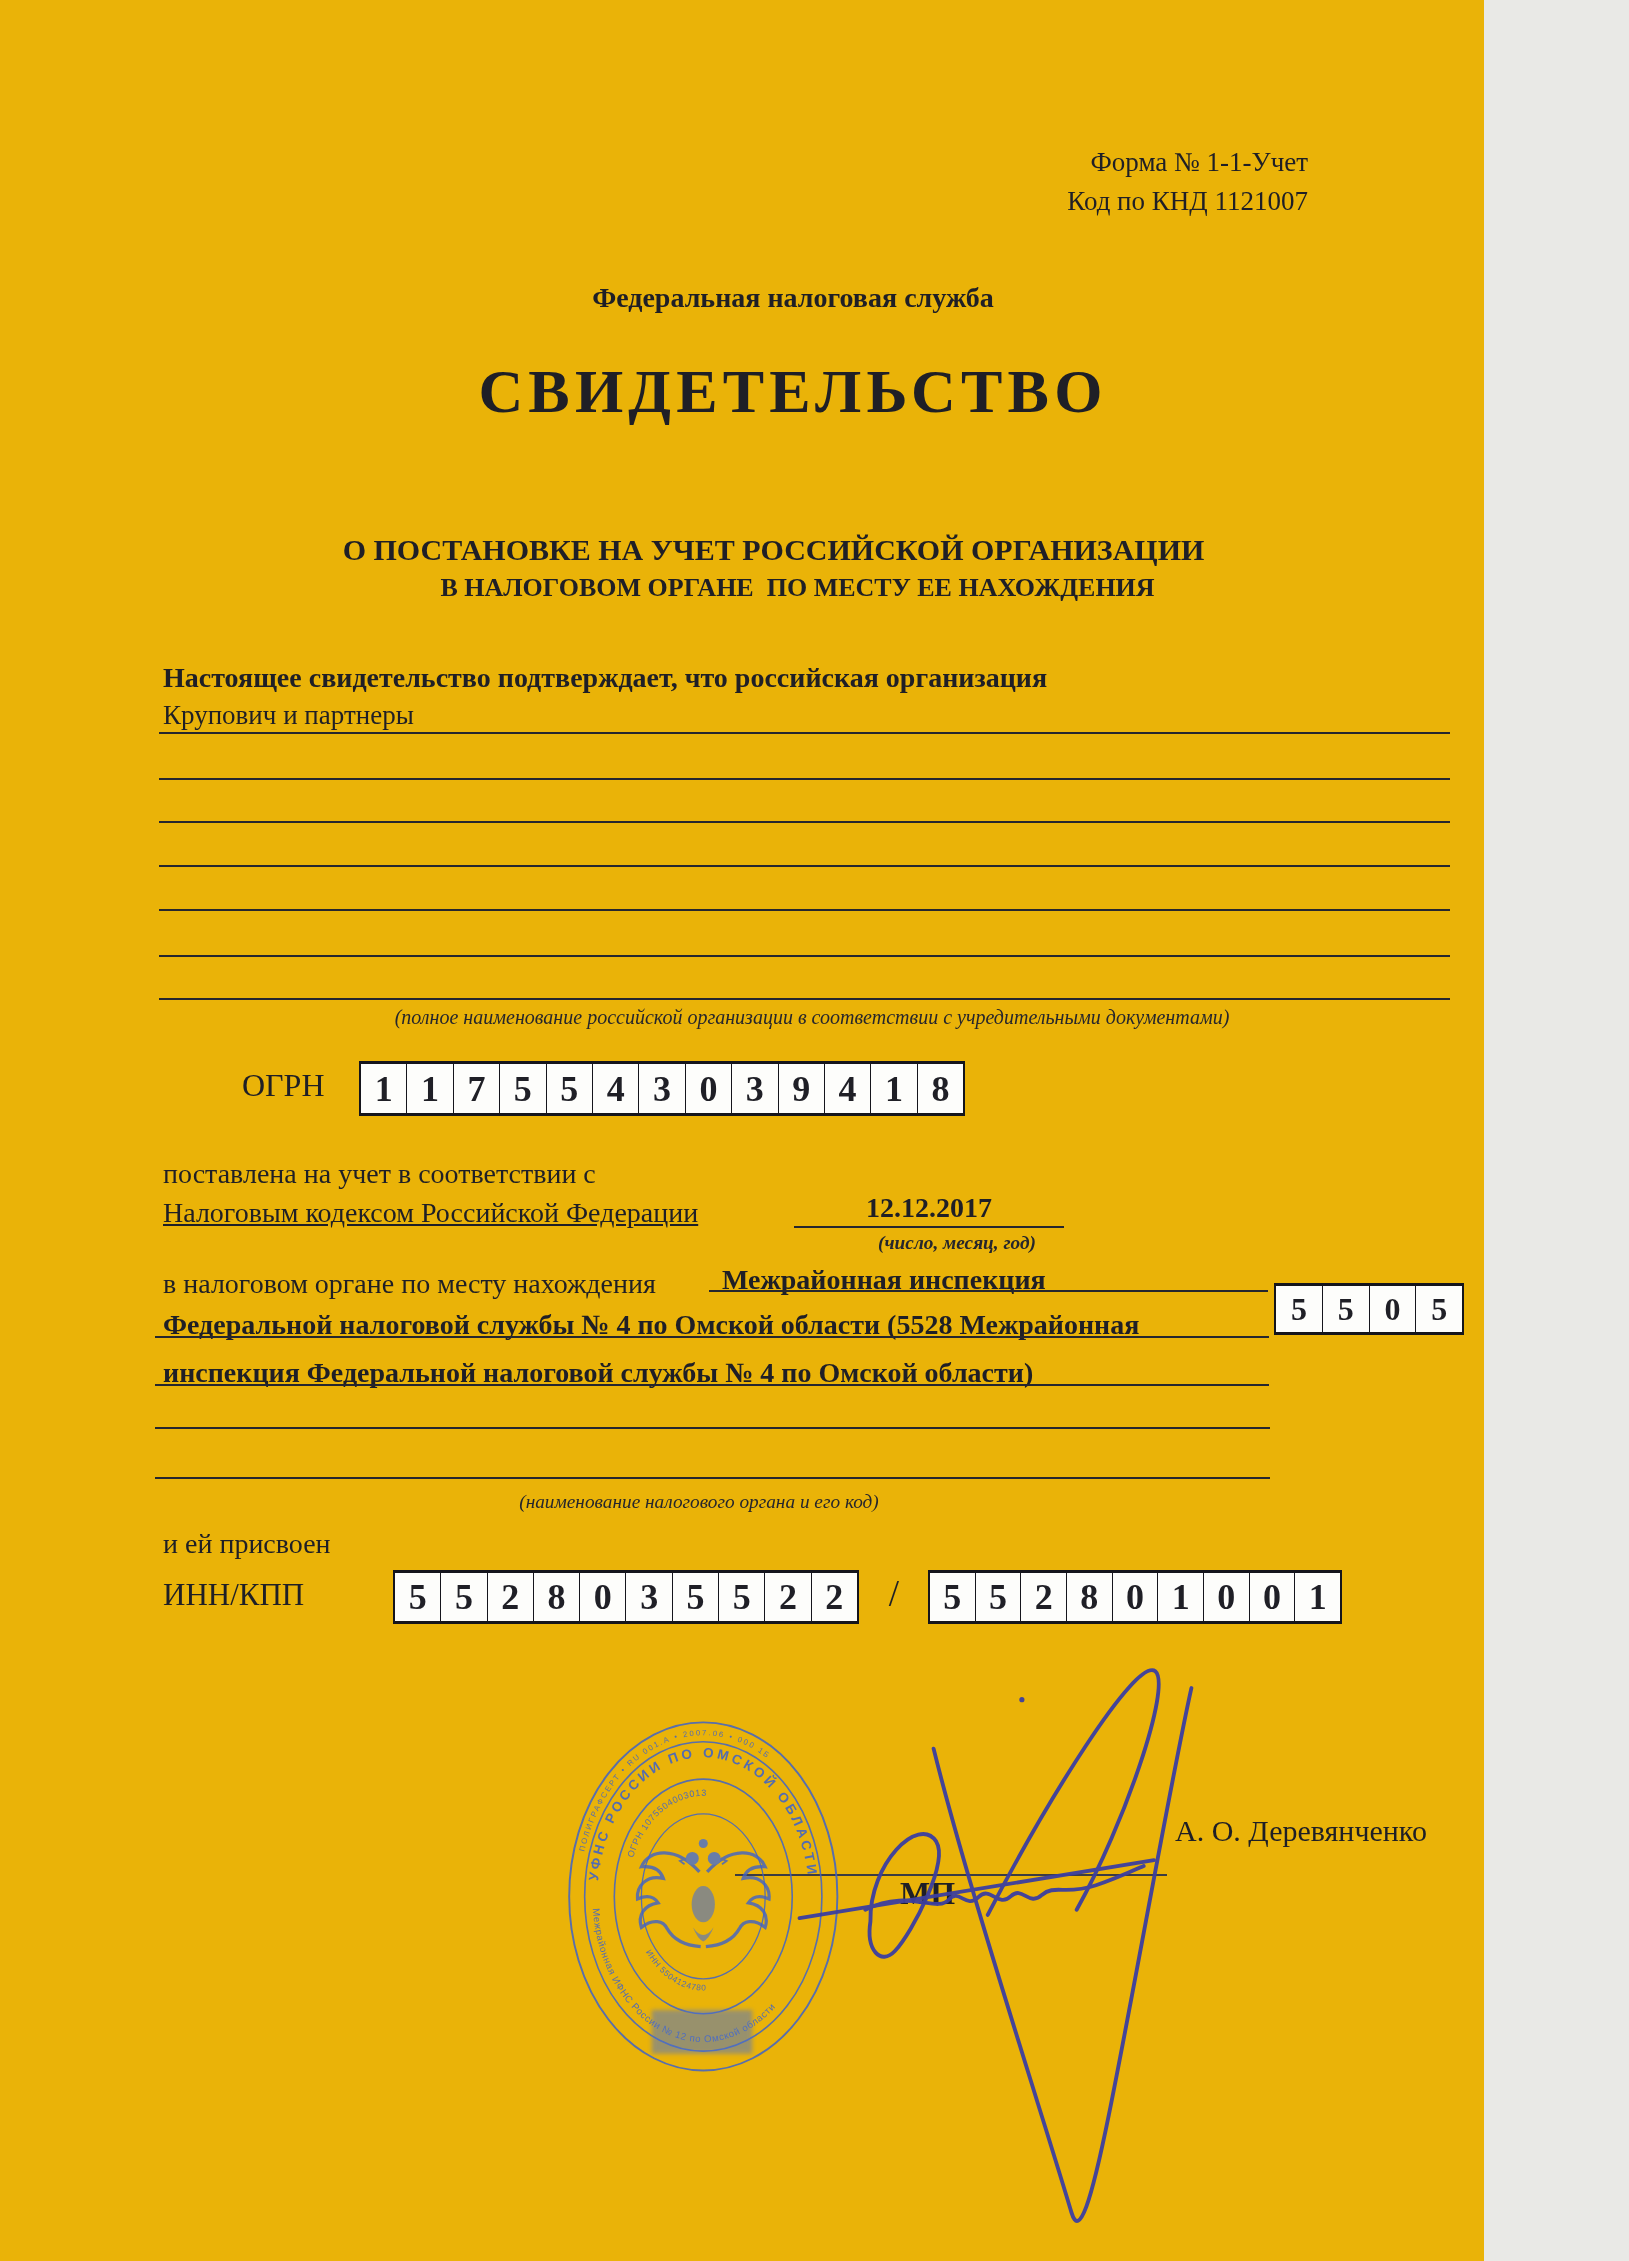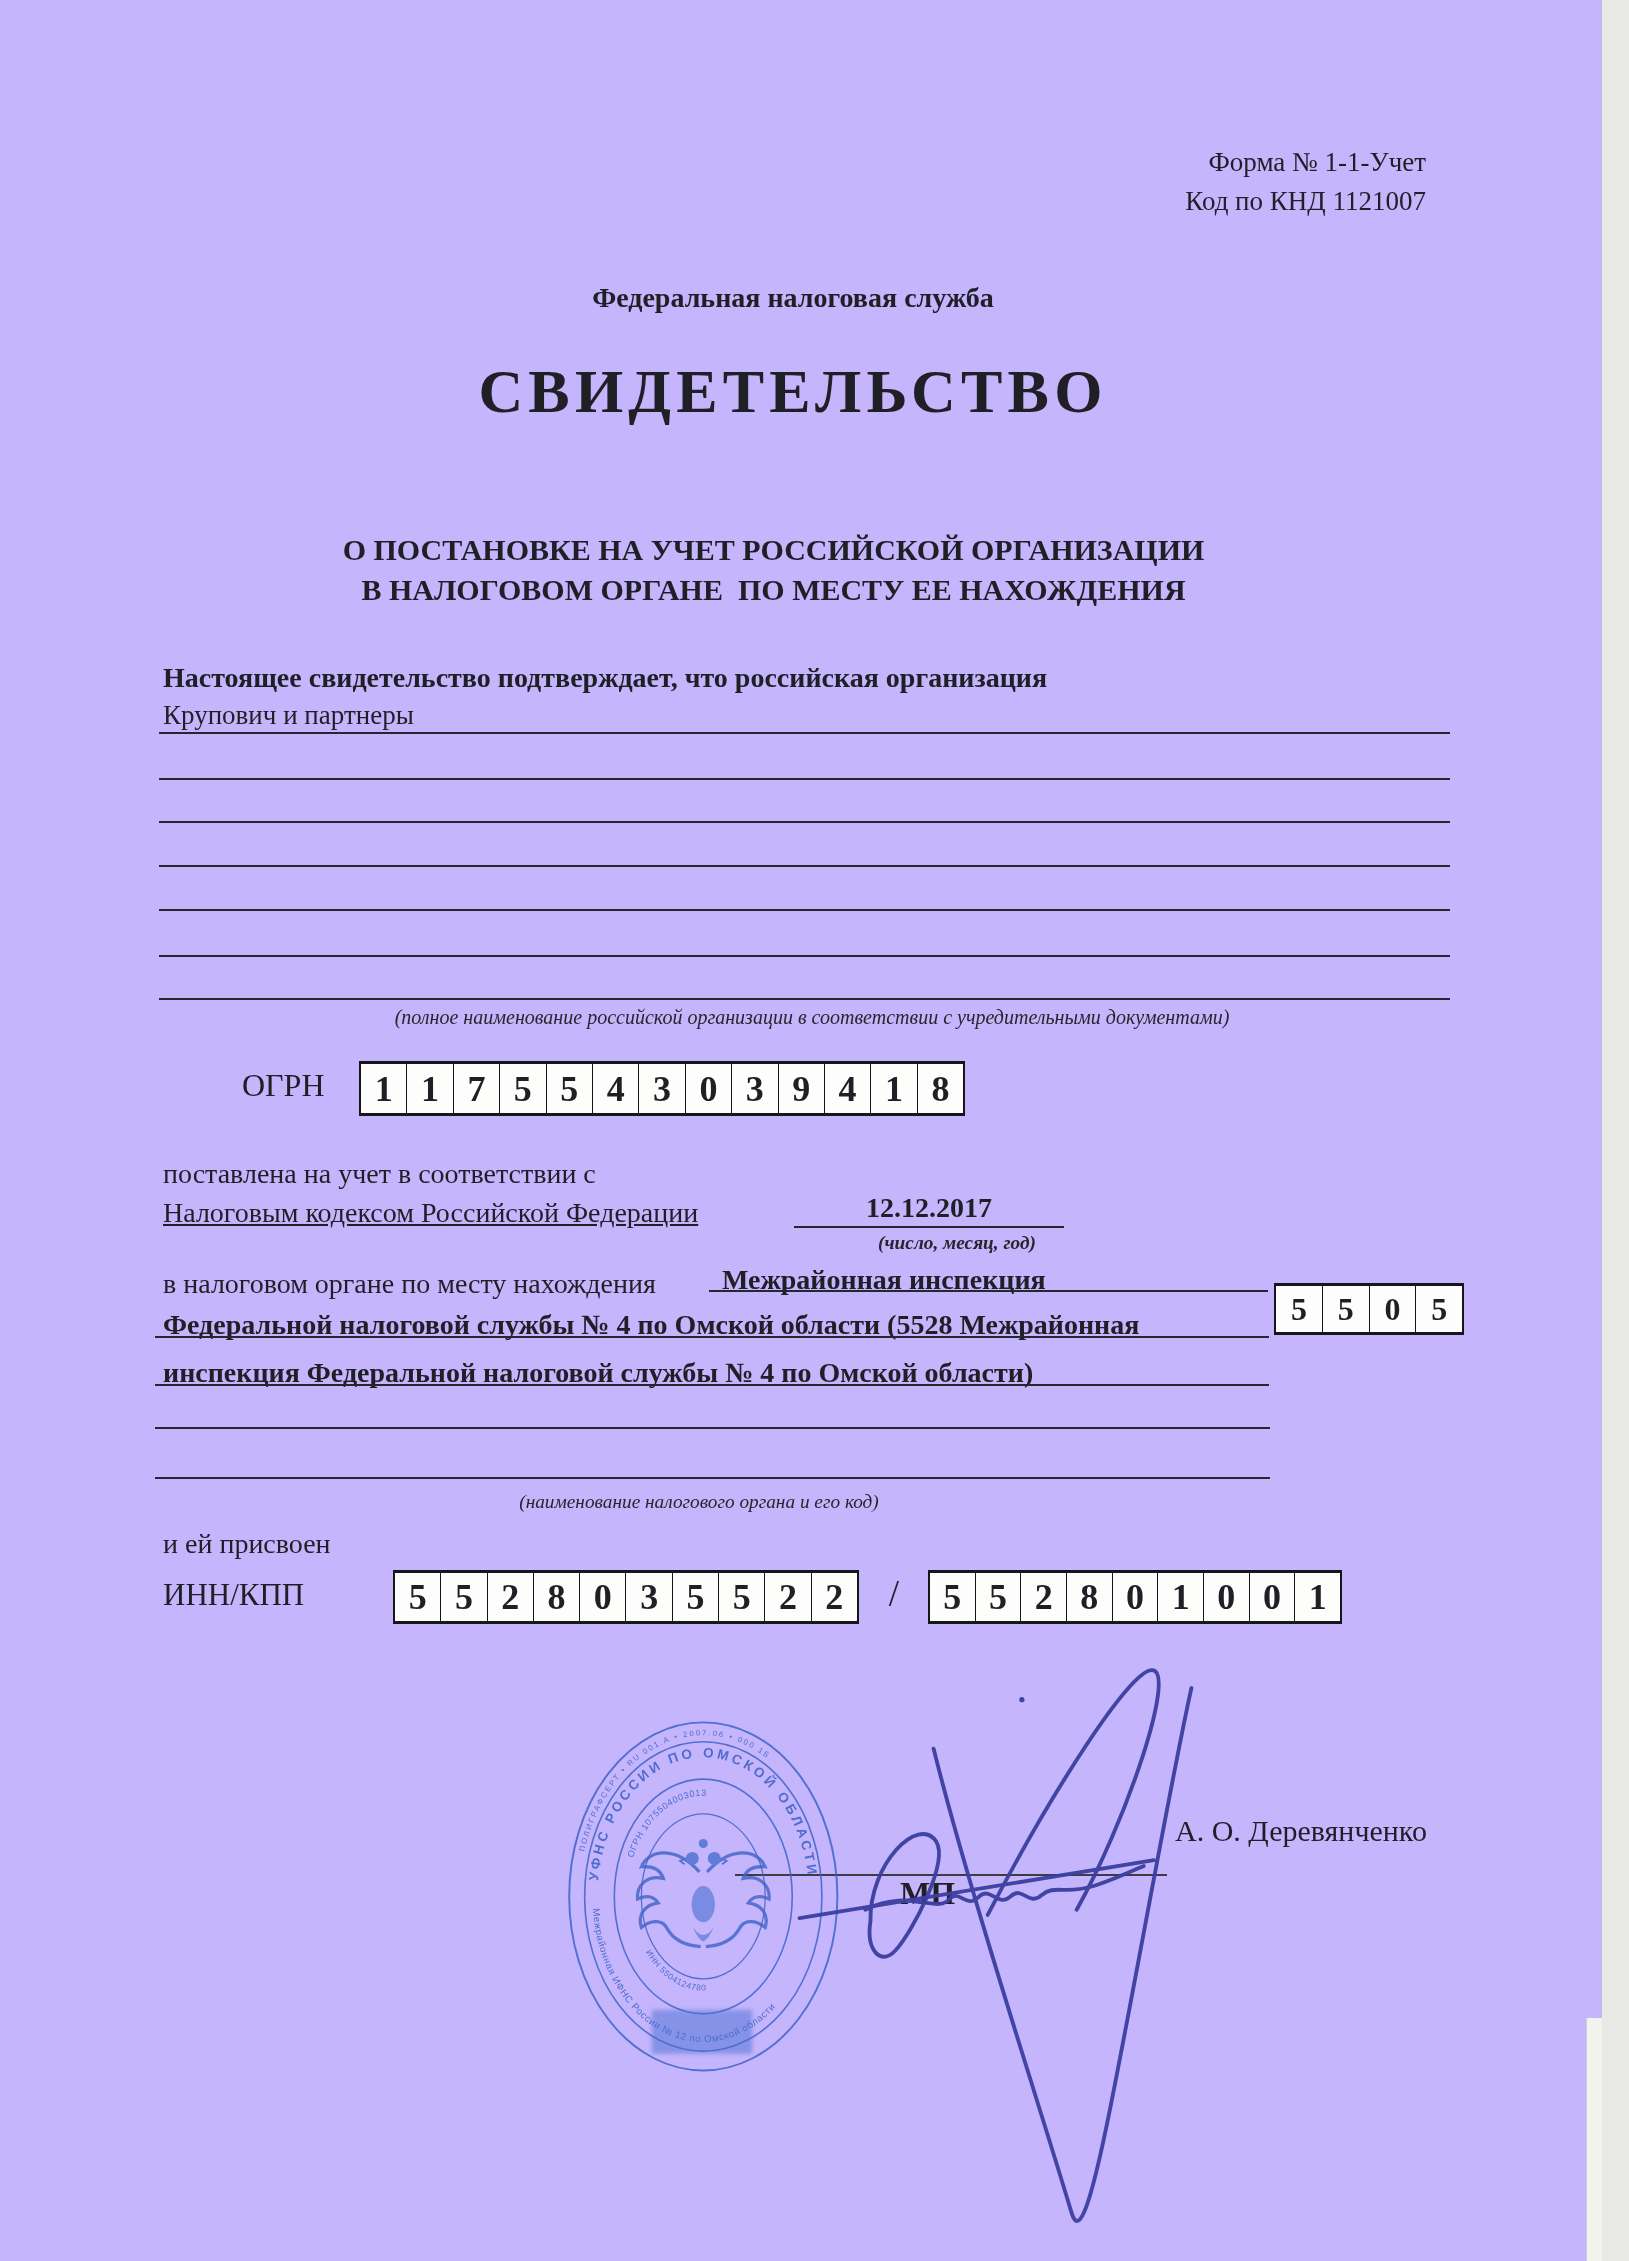--- a/index.html
+++ b/index.html
@@ -1,18 +1,18 @@
 <!DOCTYPE html>
 <html style="font-size:10.3px"><head>
 <meta charset="utf-8">
 <style>
   html,body{margin:0;padding:0;background:#e9e9e6;}
   .page{
-    position:relative; width:1602px; height:2261px;
-    background:#c4b5fd;
+    position:relative; width:1484px; height:2261px;
+    background:#eab308;
     font-family:"Liberation Serif", serif;
     color:#1f1f26; overflow:hidden;
   }
   .abs{position:absolute; white-space:nowrap;}
   .b{font-weight:bold;}
   .center{text-align:center;}
   .right{text-align:right;}
   .caption{position:absolute; font-style:italic; font-size:20px; color:#26262c; text-align:center; white-space:nowrap;}
   .uline{position:absolute; height:1.9px; background:#26262e;}
   .digitrow{
@@ -37,21 +37,21 @@
 <div class="page">
 
   <div class="abs right" style="right:176px; top:143px; font-size:27px; line-height:39px;">
     <div>Форма № 1-1-Учет</div>
     <div>Код по КНД 1121007</div>
   </div>
 
   <div class="abs b center" style="left:0; width:1586px; top:282px; font-size:28px;">Федеральная налоговая служба</div>
   <div class="abs b center" style="left:0; width:1586px; top:356px; font-size:62px; letter-spacing:5.2px;">СВИДЕТЕЛЬСТВО</div>
   <div class="abs b center" style="left:0; width:1547px; top:533px; font-size:30px;">О ПОСТАНОВКЕ НА УЧЕТ РОССИЙСКОЙ ОРГАНИЗАЦИИ</div>
-  <div class="abs b center" style="left:0; width:1547px; top:573px; font-size:30px;">В НАЛОГОВОМ ОРГАНЕ&nbsp; ПО МЕСТУ ЕЕ НАХОЖДЕНИЯ</div>
+  <div class="abs b center" style="left:0; width:1547px; top:573px; font-size:26px;padding-left:24px;">В НАЛОГОВОМ ОРГАНЕ&nbsp; ПО МЕСТУ ЕЕ НАХОЖДЕНИЯ</div>
 
   <div class="abs" style="left:163px; top:662px; font-size:28px;font-weight:bold;">Настоящее свидетельство подтверждает, что российская организация</div>
   <div class="abs" style="left:163px; top:700px; font-size:27px;">Крупович и партнеры</div>
 
   <div class="uline" style="left:159px; top:732px; width:1291px;"></div>
   <div class="uline" style="left:159px; top:778px; width:1291px;"></div>
   <div class="uline" style="left:159px; top:821px; width:1291px;"></div>
   <div class="uline" style="left:159px; top:865px; width:1291px;"></div>
   <div class="uline" style="left:159px; top:909px; width:1291px;"></div>
   <div class="uline" style="left:159px; top:955px; width:1291px;"></div>

